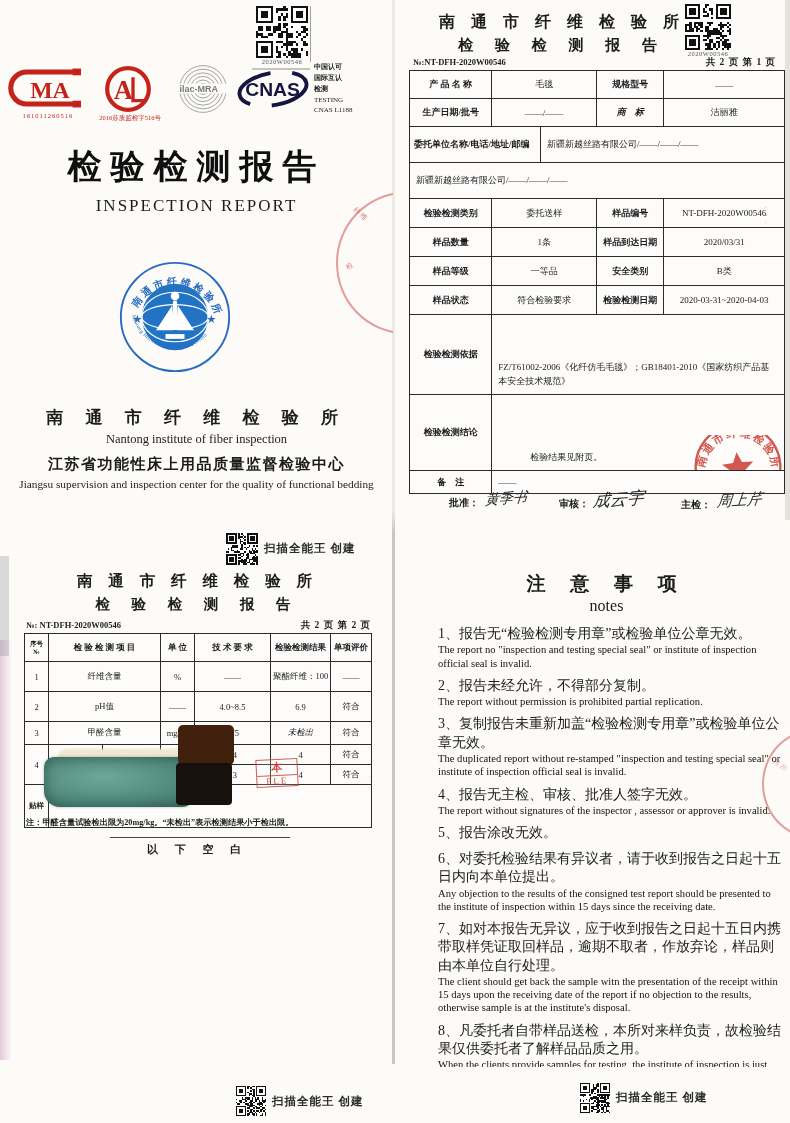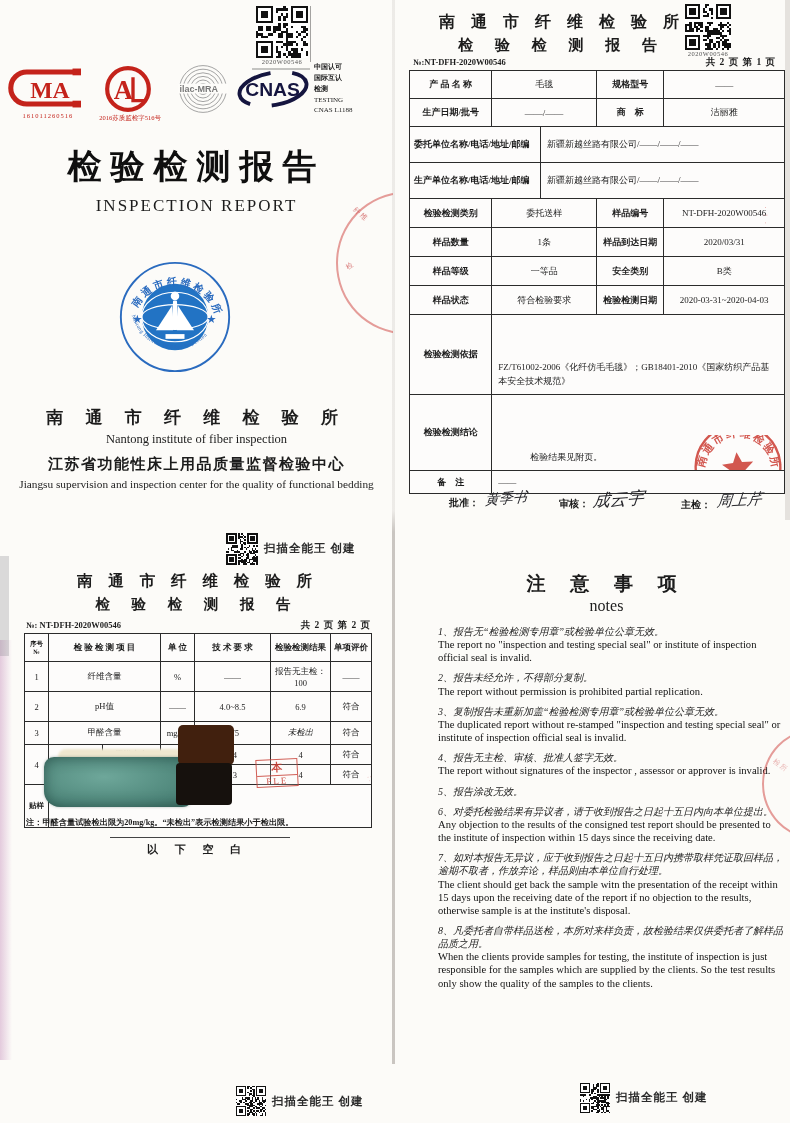--- a/index.html
+++ b/index.html
@@ -43,21 +43,21 @@
   .sig{font-style:italic;color:#26262b;transform:rotate(-4deg) skewX(-10deg);display:inline-block;font-size:14px;}
   .redmark{color:rgba(200,60,60,.65);font-size:7px;line-height:1.2;}
   
   .sw-teal{background:radial-gradient(ellipse at 40% 40%,#6ea79a,#4d8579 70%,#3f7066);border-radius:10px 14px 12px 16px;filter:blur(.4px);box-shadow:inset 0 0 14px rgba(20,50,45,.55),0 0 3px rgba(60,90,85,.4);}
   .sw-cream{background:#efe7cf;border-radius:8px;filter:blur(1px);}
   .sw-brown{background:#41200e;border-radius:5px;filter:blur(.4px);}
   .sw-black{background:#16110d;border-radius:4px;filter:blur(.4px);}
   .sample-stamp{border:1.5px solid rgba(198,55,45,.8);color:rgba(198,55,45,.9);transform:rotate(-3deg);background:rgba(255,255,255,.15);}
   .sample-stamp div{border-bottom:1.5px solid rgba(198,55,45,.8);padding:0 3px;text-align:center;}
   .sample-stamp div:last-child{border-bottom:none;}
-  .note-cn{font-size:10px;line-height:1.32;font-style:italic;}
+  .note-cn{font-size:14px;line-height:1.32;}
   .note-en{font-size:10.6px;line-height:1.24;color:#111;}
   .note-item{margin-bottom:7px;}
 </style>
 </head>
 <body>
 
 <div id="canvas">
 
   <div class="abs seam-v"></div>
   <div class="abs edge-r"></div>
@@ -437,29 +437,28 @@
     <div id="t1" class="abs tbl" style="left:12px;top:70px;width:374px;">
       <div class="trow" style="height:28px;">
         <div class="tc lab" style="width:22%;">产 品 名 称</div>
         <div class="tc" style="width:28%;">毛毯</div>
         <div class="tc lab" style="width:18%;">规格型号</div>
         <div class="tc last" style="width:32%;">——</div>
       </div>
       <div class="trow" style="height:28px;">
         <div class="tc lab" style="width:22%;">生产日期/批号</div>
         <div class="tc" style="width:28%;">——/——</div>
-        <div class="tc lab" style="width:18%;">商　标</div>
+        <div class="tc lab" style="width:18%;font-style:italic;">商　标</div>
         <div class="tc last" style="width:32%;">洁丽雅</div>
       </div>
       <div class="trow" style="height:36px;">
         <div class="tc lab left" style="width:35%;padding-left:4px;">委托单位名称/电话/地址/邮编</div>
         <div class="tc last left" style="width:65%;padding-left:6px;">新疆新越丝路有限公司/——/——/——</div>
       </div>
       <div class="trow" style="height:36px;">
-        <div class="tc lab left" style="width:35%;padding-left:4px;">生产单位名称/电话/地址/邮编</div>
         <div class="tc last left" style="width:65%;padding-left:6px;">新疆新越丝路有限公司/——/——/——</div>
       </div>
       <div class="trow" style="height:29px;">
         <div class="tc lab" style="width:22%;">检验检测类别</div>
         <div class="tc" style="width:28%;">委托送样</div>
         <div class="tc lab" style="width:18%;">样品编号</div>
         <div class="tc last" style="width:32%;">NT-DFH-2020W00546</div>
       </div>
       <div class="trow" style="height:29px;">
         <div class="tc lab" style="width:22%;">样品数量</div>
@@ -677,21 +676,21 @@
         <div class="tc lab" style="width:76px;">技 术 要 求</div>
         <div class="tc lab" style="width:60px;">检验检测结果</div>
         <div class="tc lab last" style="width:40px;">单项评价</div>
       </div>
 
       <div class="trow" style="height:30px;">
         <div class="tc" style="width:24px;">1</div>
         <div class="tc" style="width:112px;">纤维含量</div>
         <div class="tc" style="width:34px;">%</div>
         <div class="tc" style="width:76px;">——</div>
-        <div class="tc" style="width:60px;">报告无主检：100</div>
+        <div class="tc" style="width:60px;">聚酯纤维：100</div>
         <div class="tc last" style="width:40px;">——</div>
       </div>
       <div class="trow" style="height:30px;">
         <div class="tc" style="width:24px;">2</div>
         <div class="tc" style="width:112px;">pH值</div>
         <div class="tc" style="width:34px;">——</div>
         <div class="tc" style="width:76px;">4.0~8.5</div>
         <div class="tc" style="width:60px;">6.9</div>
         <div class="tc last" style="width:40px;">符合</div>
       </div>

